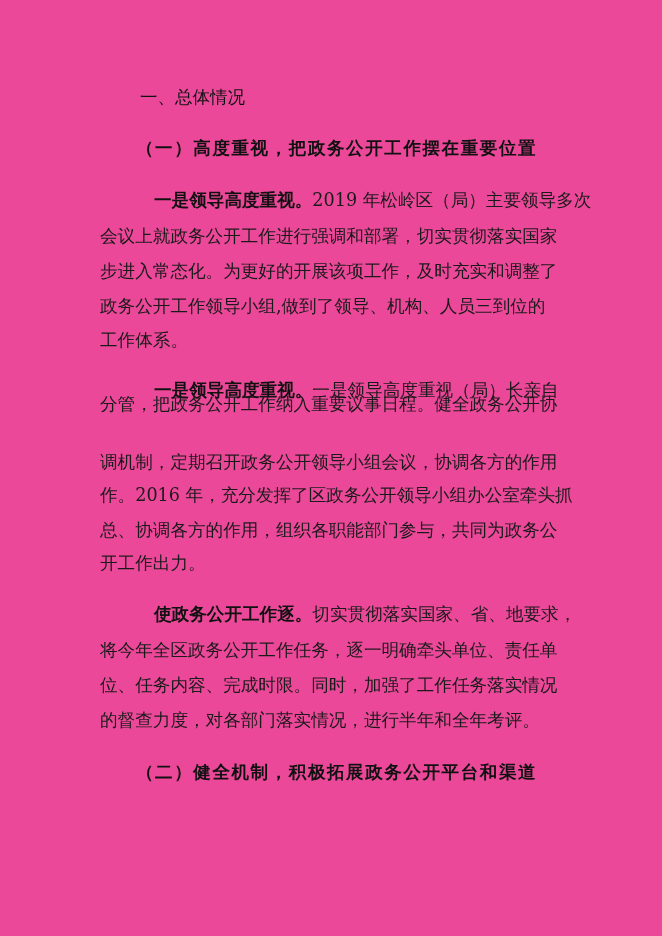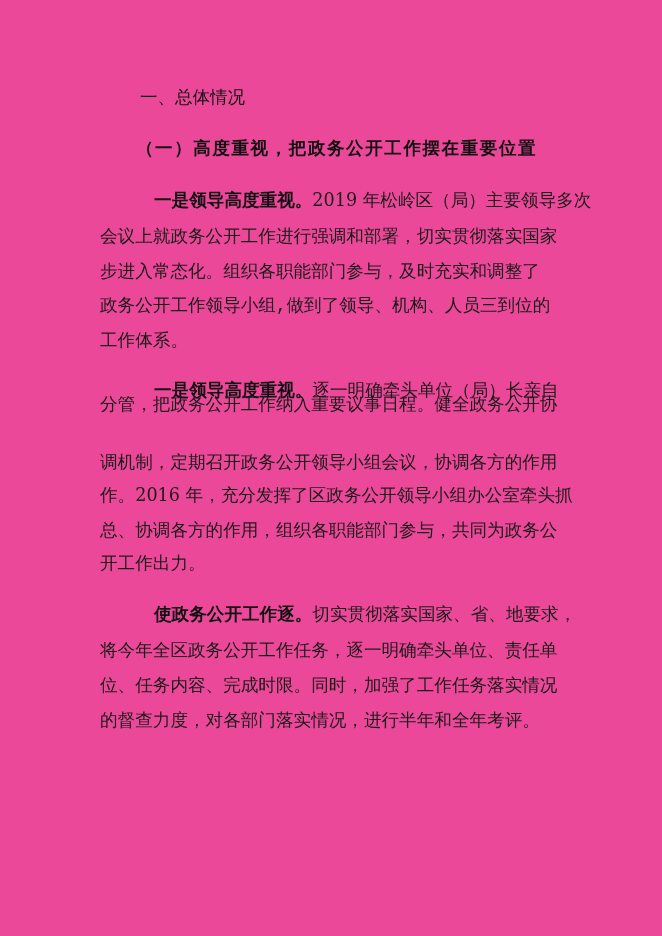--- a/index.html
+++ b/index.html
@@ -66,39 +66,40 @@
 
   <div class="heading1" style="top:85px;">一、总体情况</div>
 
   <div class="heading2" style="top:136px;">（一）高度重视，把政务公开工作摆在重要位置</div>
 
   <div>
     <div class="line indent" style="top:188px;">
       <span class="lead">一是领导高度重视。</span><span>2019 年松岭区（局）主要领导多次</span>
     </div>
     <div class="line" style="top:224px;">会议上就政务公开工作进行强调和部署，切实贯彻落实国家</div>
-    <div class="line" style="top:259px;">步进入常态化。组织各职能部门参与，及时充实和调整了</div>
-    <div class="line" style="top:294px;font-family:Liberation Mono, monospace;">政务公开工作领导小组,做到了领导、机构、人员三到位的</div>
+    <div class="line" style="top:259px;">步进入常态化。为更好的开展该项工作，及时充实和调整了</div>
+    <div class="line" style="top:294px;">政务公开工作领导小组,做到了领导、机构、人员三到位的</div>
     <div class="line" style="top:328px;">工作体系。</div>
   </div>
 
   <div>
     <div class="line indent" style="top:378px;">
-      <span class="lead">一是领导高度重视。</span><span>逐一明确牵头单位（局）长亲自</span>
+      <span class="lead">一是领导高度重视。</span><span>一是领导高度重视（局）长亲自</span>
     </div>
     <div class="line" style="top:392px;">分管，把政务公开工作纳入重要议事日程。健全政务公开协</div>
     <div class="line" style="top:450px;">调机制，定期召开政务公开领导小组会议，协调各方的作用</div>
     <div class="line" style="top:483px;">作。2016 年，充分发挥了区政务公开领导小组办公室牵头抓</div>
     <div class="line" style="top:518px;">总、协调各方的作用，组织各职能部门参与，共同为政务公</div>
     <div class="line" style="top:551px;">开工作出力。</div>
   </div>
 
   <div>
     <div class="line indent" style="top:602px;">
       <span class="lead">使政务公开工作逐。</span><span>切实贯彻落实国家、省、地要求，</span>
     </div>
     <div class="line" style="top:638px;">将今年全区政务公开工作任务，逐一明确牵头单位、责任单</div>
     <div class="line" style="top:673px;">位、任务内容、完成时限。同时，加强了工作任务落实情况</div>
     <div class="line" style="top:708px;">的督查力度，对各部门落实情况，进行半年和全年考评。</div>
   </div>
 
+  <div class="heading2" style="top:760px;">（二）健全机制，积极拓展政务公开平台和渠道</div>
 
 </div>
 
 </body></html>

